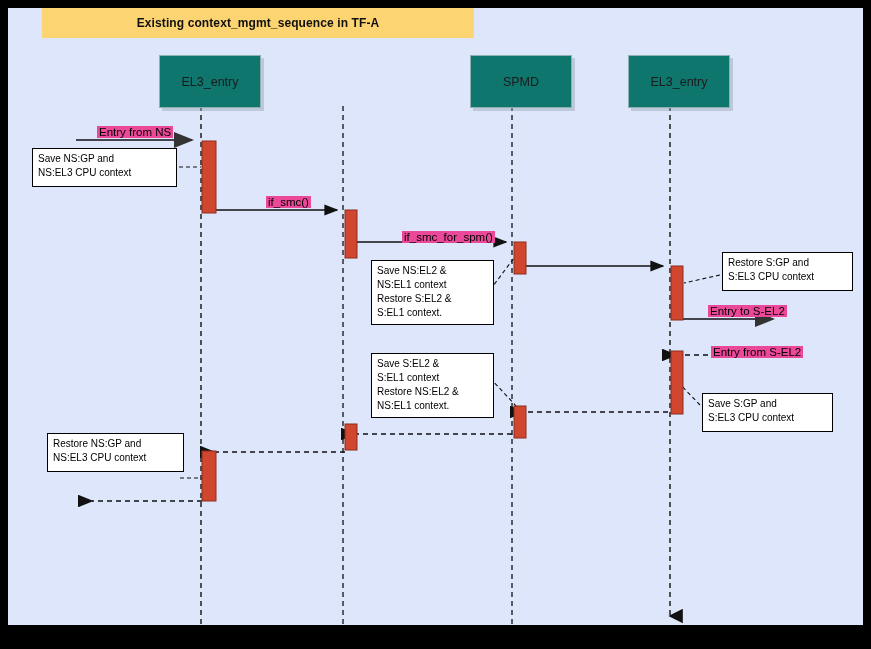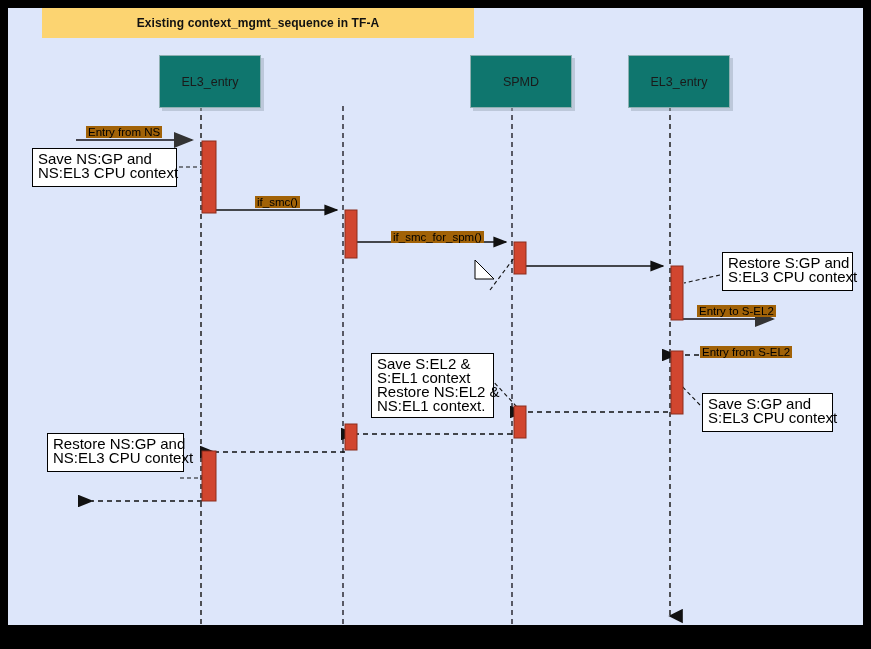--- a/index.html
+++ b/index.html
@@ -59,34 +59,35 @@
     display: flex;
     align-items: center;
     justify-content: center;
     font-size: 12.5px;
     color: #1a1a1a;
   }
   .note {
     position: absolute;
     background: #ffffff;
     border: 1px solid #000000;
-    font-size: 15px;
+    font-size: 10px;
     line-height: 14px;
     color: #000000;
     padding: 3px 4px 3px 5px;
     box-sizing: border-box;
     white-space: pre;
   }
   .msg-label {
     position: absolute;
     font-size: 11.5px;
     color: #000000;
-    background: #a16207;
+    background: #ec4899;
     padding: 0 2px;
     white-space: nowrap;
+    margin-left: 11px;
   }
 </style>
 </head>
 <body>
 
 <div id="canvas">
   <div id="diagram">
 
     <svg id="svg-layer" viewBox="0 0 855 617" xmlns="http://www.w3.org/2000/svg">
       <defs>
@@ -170,20 +171,24 @@
     </div>
 
     <div class="msg-label" style="left:78px; top:118px;">Entry from NS</div>
     <div class="msg-label" style="left:247px; top:188px;">if_smc()</div>
     <div class="msg-label" style="left:383px; top:223px;">if_smc_for_spm()</div>
     <div class="msg-label" style="left:689px; top:297px;">Entry to S-EL2</div>
     <div class="msg-label" style="left:692px; top:338px;">Entry from S-EL2</div>
 
     <div class="note" style="left:24px; top:140px; width:145px; height:39px;">Save NS:GP and
 NS:EL3 CPU context</div>
+    <div class="note" style="left:363px; top:252px; width:123px; height:65px;">Save NS:EL2 &amp;
+NS:EL1 context
+Restore S:EL2 &amp;
+S:EL1 context.</div>
     <div class="note" style="left:714px; top:244px; width:131px; height:39px;">Restore S:GP and
 S:EL3 CPU context</div>
     <div class="note" style="left:363px; top:345px; width:123px; height:65px;">Save S:EL2 &amp;
 S:EL1 context
 Restore NS:EL2 &amp;
 NS:EL1 context.</div>
     <div class="note" style="left:694px; top:385px; width:131px; height:39px;">Save S:GP and
 S:EL3 CPU context</div>
     <div class="note" style="left:39px; top:425px; width:137px; height:39px;">Restore NS:GP and
 NS:EL3 CPU context</div>

